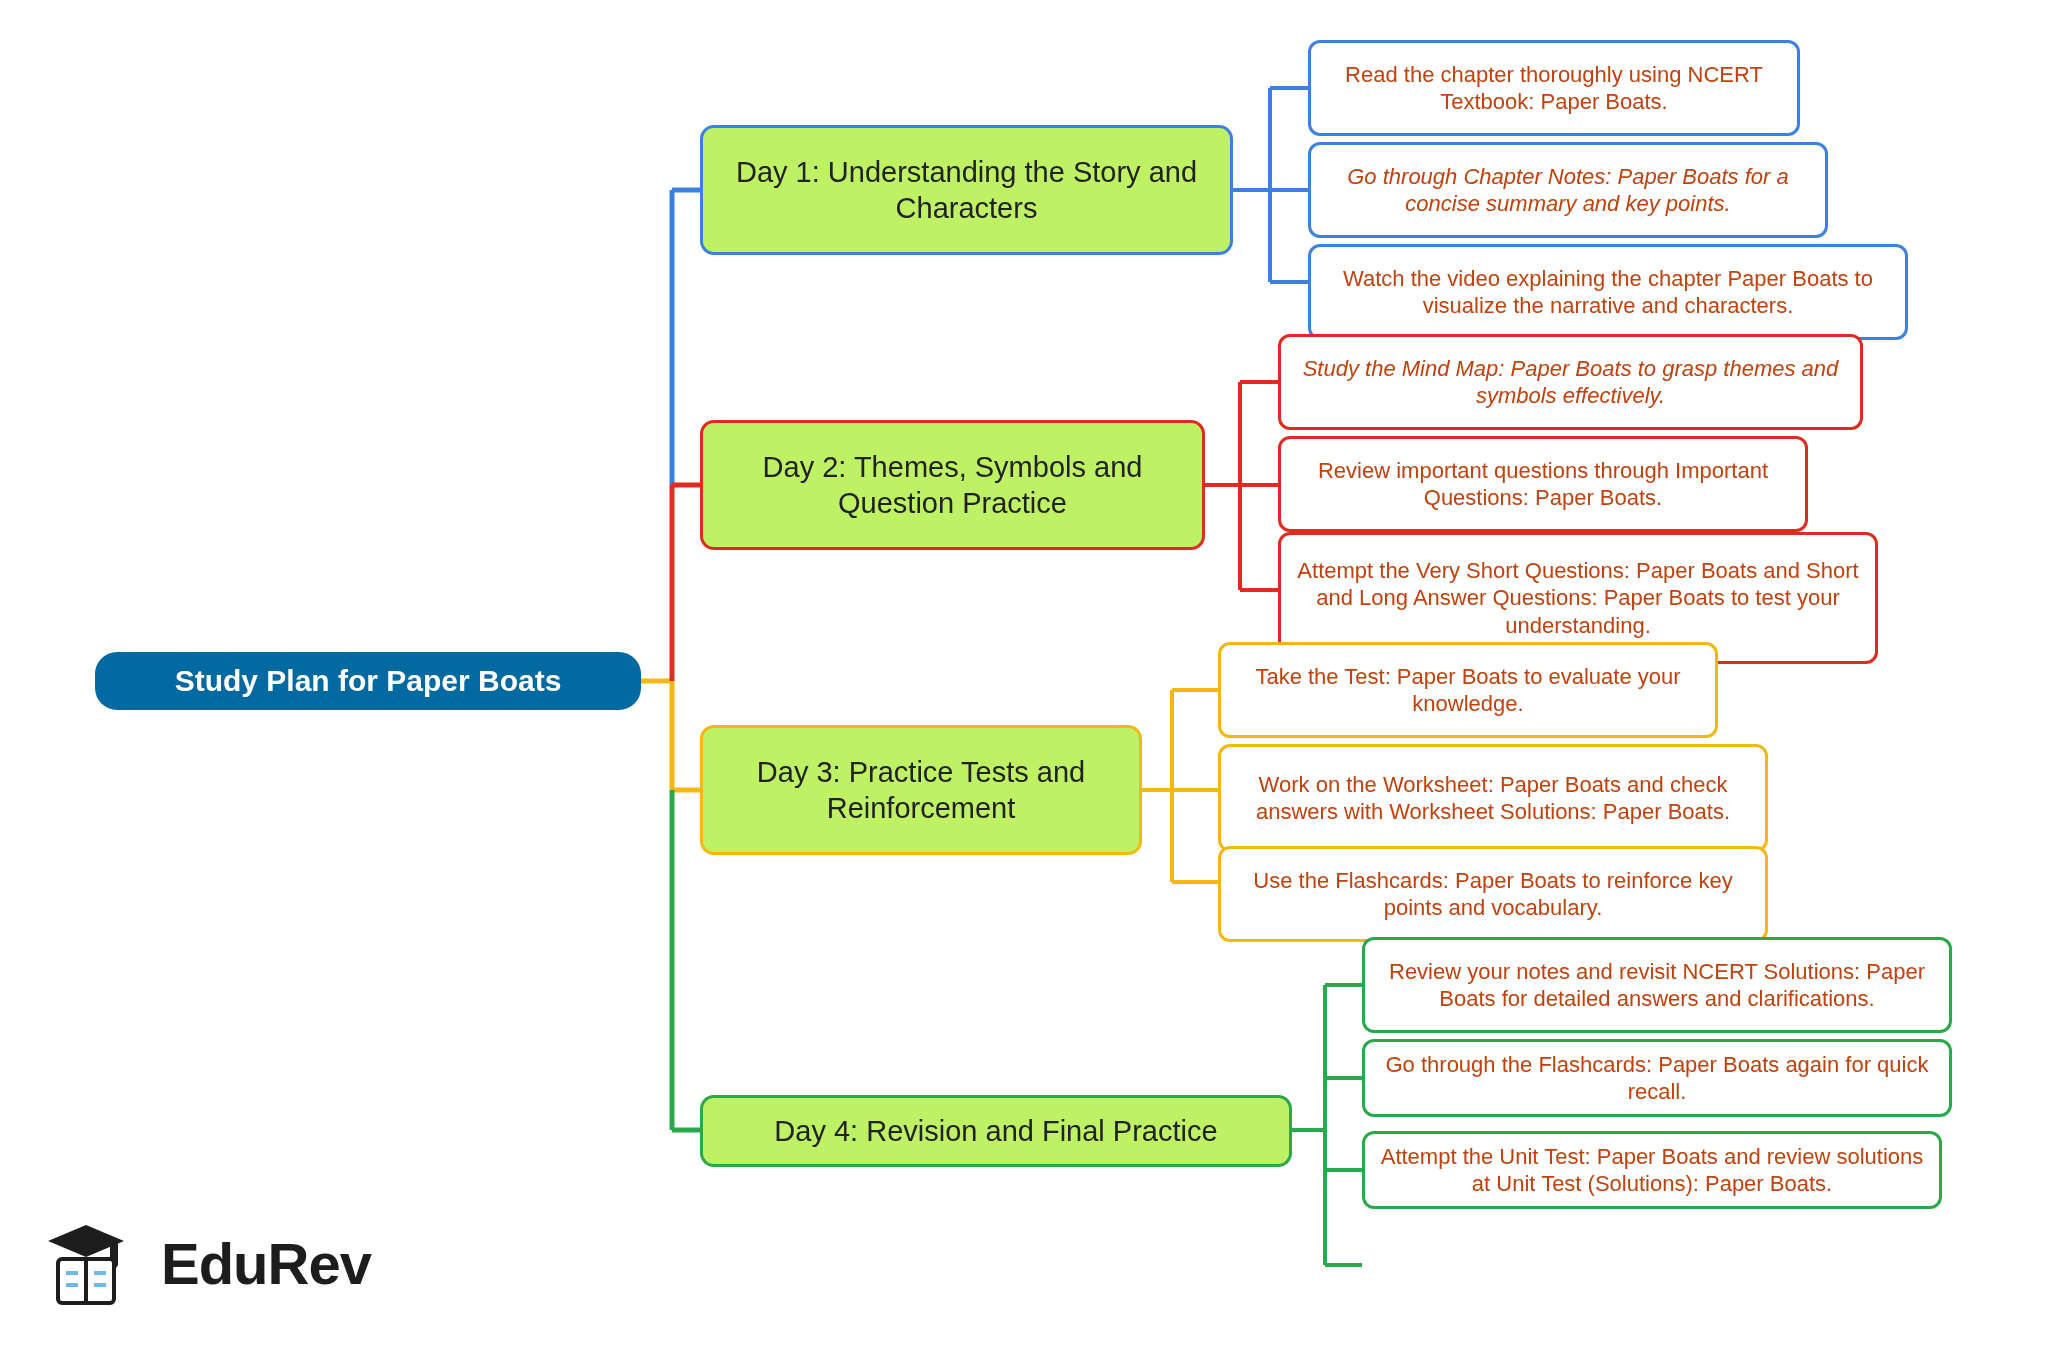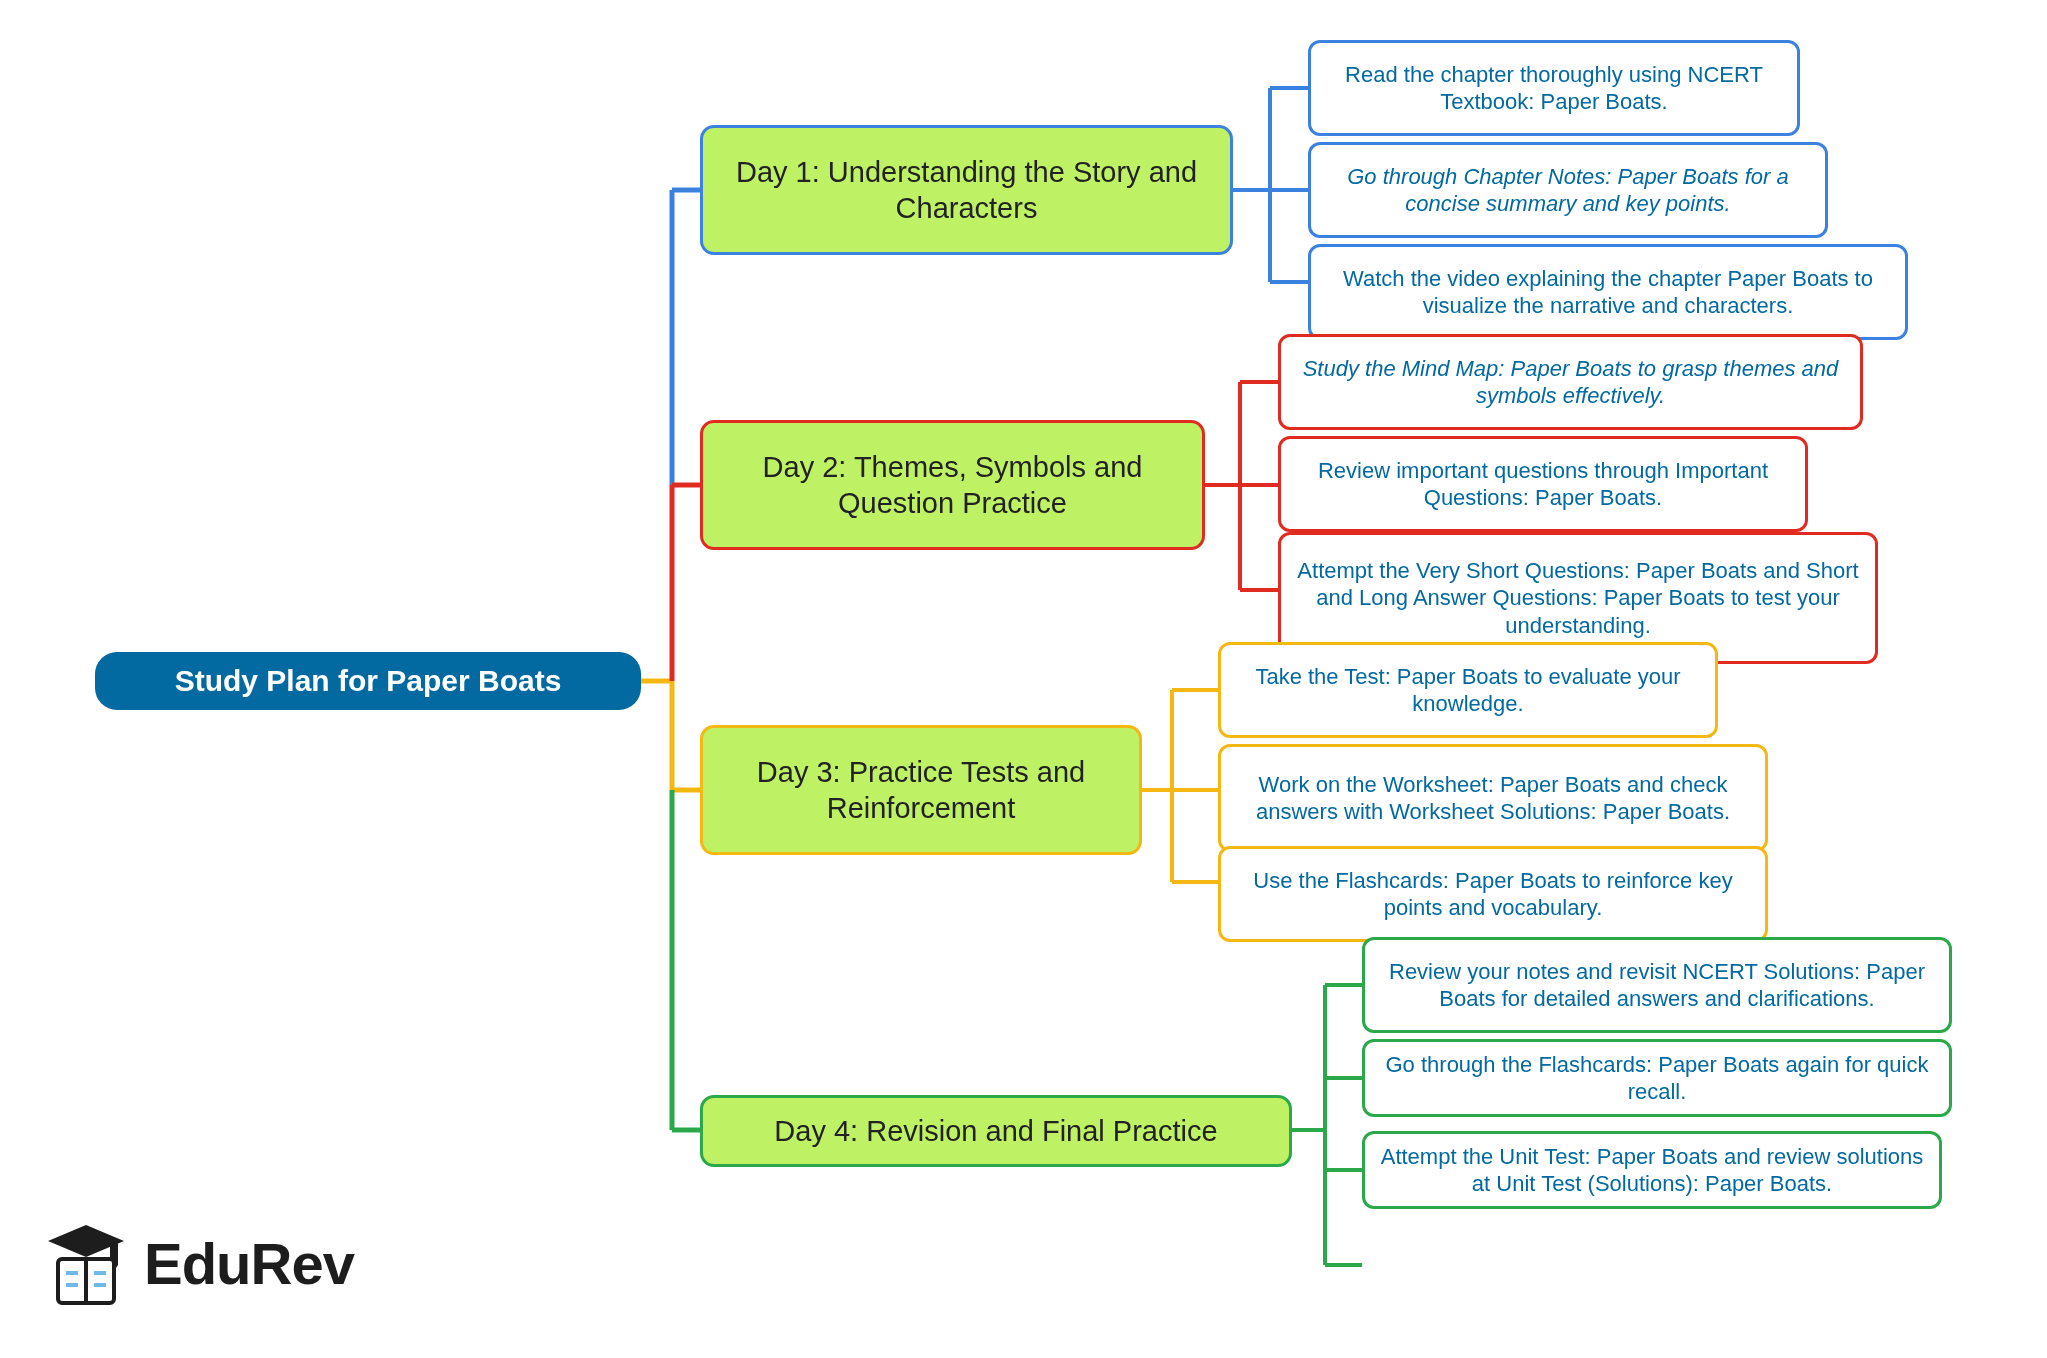--- a/index.html
+++ b/index.html
@@ -53,30 +53,30 @@
     font-size: 29px;
     color: #222222;
     padding: 8px 16px;
   }
   .leaf-node {
     background: #ffffff;
     border-width: 3px;
     border-style: solid;
     border-radius: 12px;
     font-size: 22px;
-    color: #0369a1;
+    color: #c2410c;
     padding: 6px 14px;
   }
   .logo-wrap {
     position: absolute;
     left: 40px;
     top: 1215px;
     display: flex;
     align-items: center;
-    gap: 12px;
+    gap: 29px;
   }
   .logo-text {
     font-size: 58px;
     font-weight: bold;
     color: #1d1d1d;
     letter-spacing: -1px;
   }
 </style>
 </head>
 <body>

